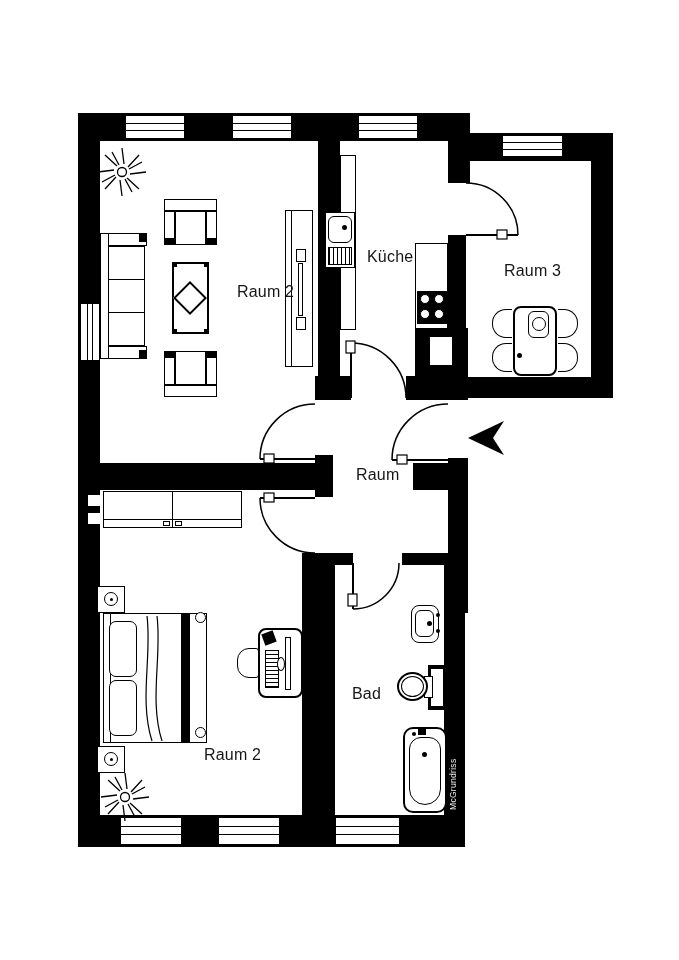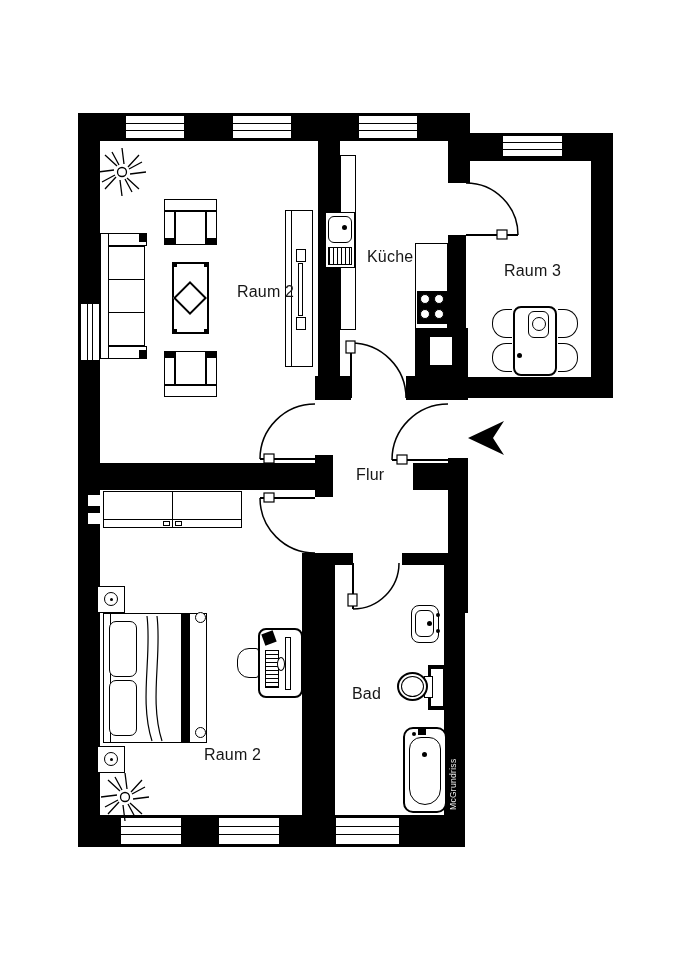--- a/index.html
+++ b/index.html
@@ -205,19 +205,19 @@
     <g transform="translate(125,797)" stroke="#000" stroke-width="1.3" fill="none">
       <path d="M0,-24 L2,-8 M17,-17 L6,-5 M24,0 L8,2 M17,17 L5,6 M0,24 L-2,8 M-17,17 L-6,5 M-24,0 L-8,-2 M-17,-17 L-5,-6"></path>
       <path d="M-10,-20 L-3,-7 M10,20 L3,7 M20,-10 L7,-3 M-20,10 L-7,3"></path>
       <circle r="4.5"></circle>
     </g>
   </svg>
 
   <div class="lbl" style="left:237px;top:283px;">Raum 2</div>
   <div class="lbl" style="left:367px;top:248px;">Küche</div>
   <div class="lbl" style="left:504px;top:262px;">Raum 3</div>
-  <div class="lbl" style="left:356px;top:466px;">Flur</div>
+  <div class="lbl" style="left:356px;top:466px;">Raum</div>
   <div class="lbl" style="left:204px;top:746px;">Raum 2</div>
   <div class="lbl" style="left:352px;top:685px;">Bad</div>
 
   <div class="watermark">McGrundriss</div>
 
 </div>
 
 </body></html>

